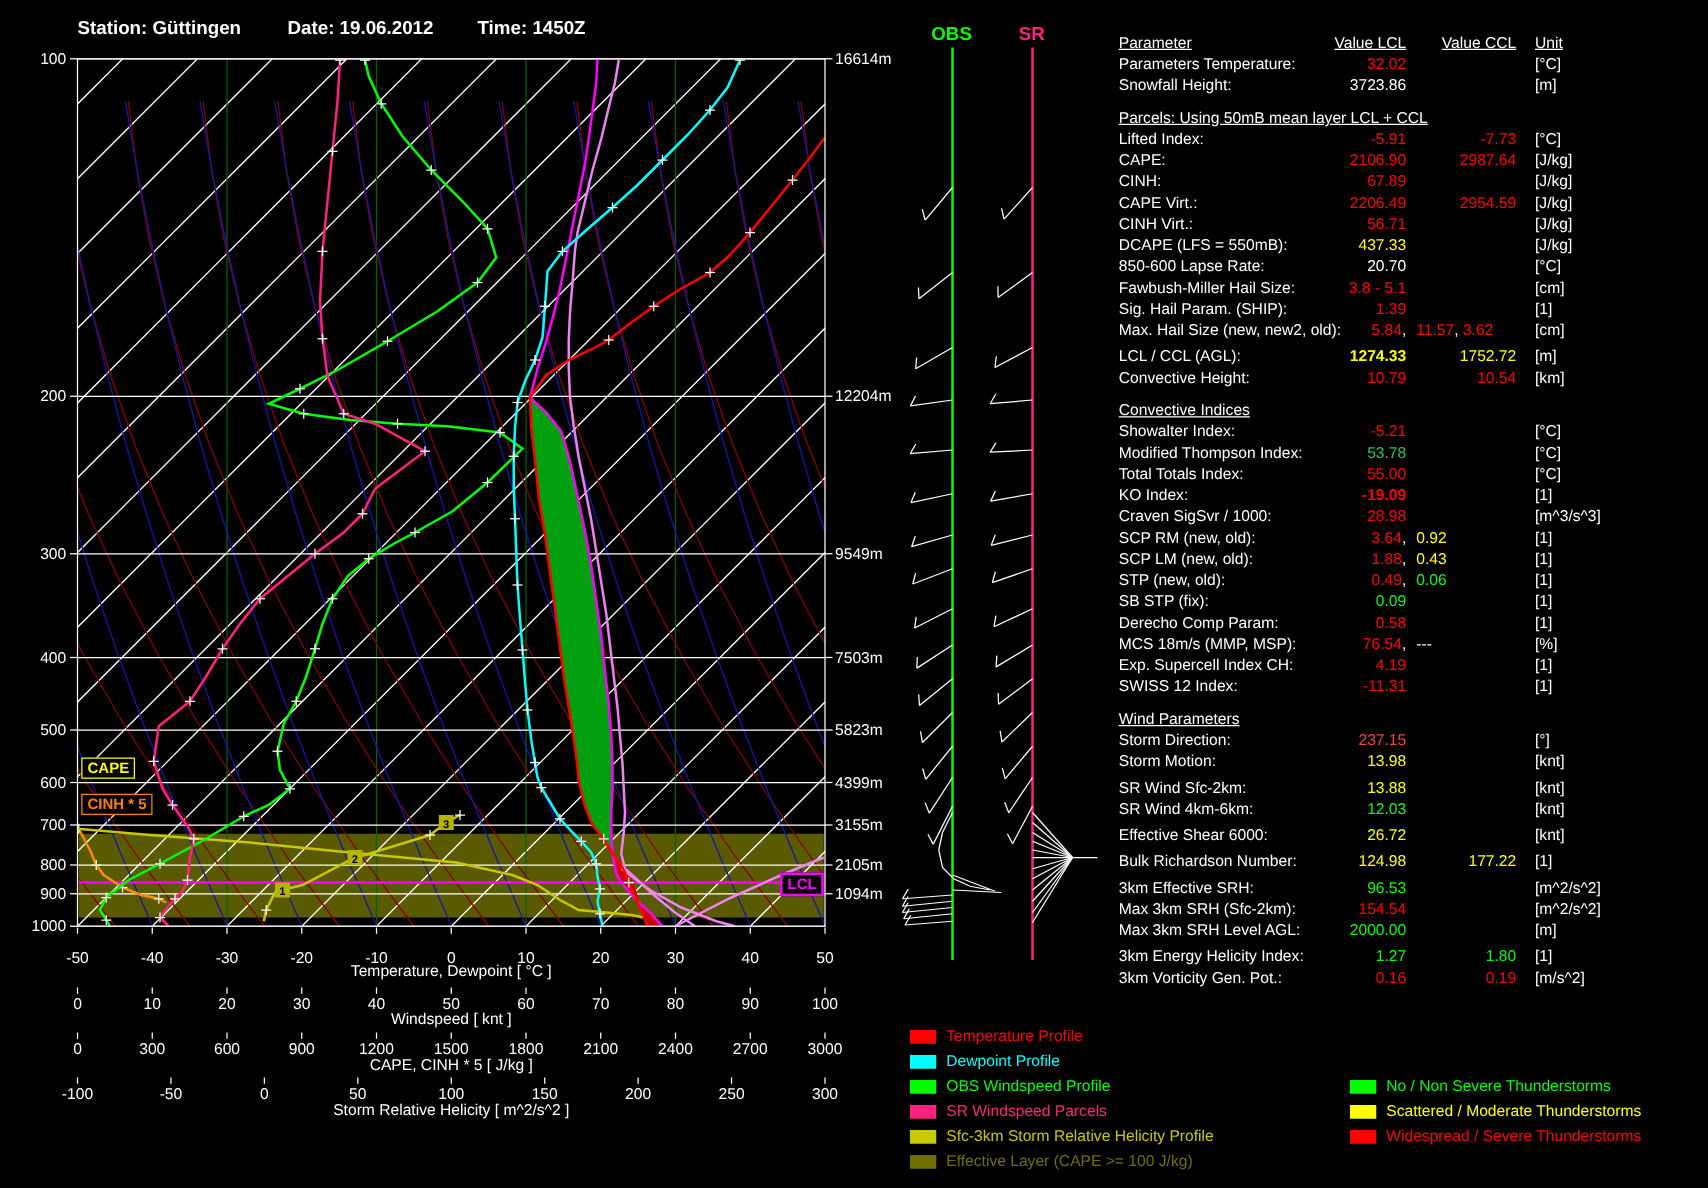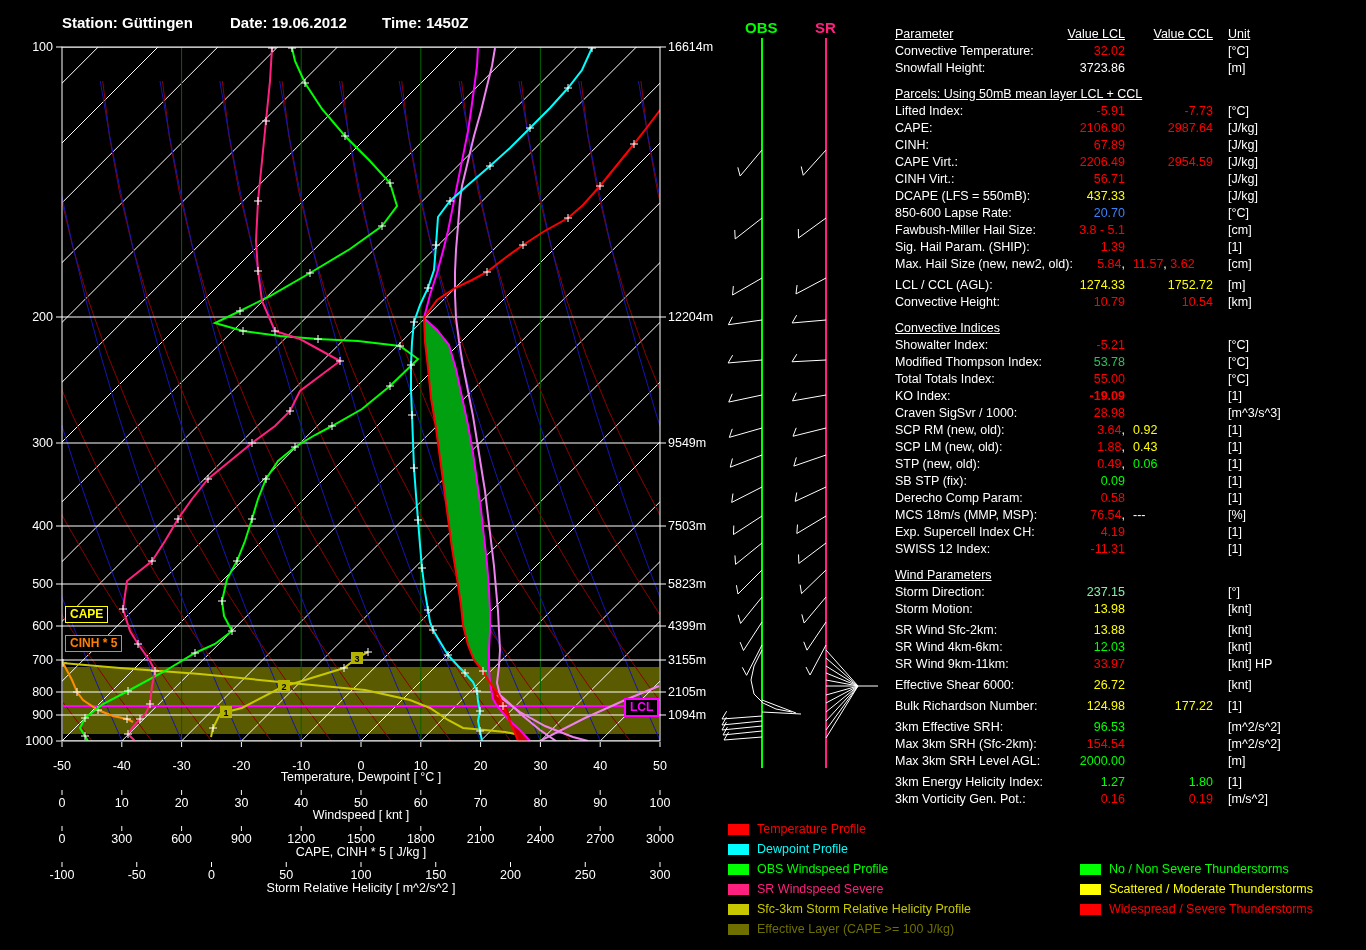--- a/index.html
+++ b/index.html
@@ -570,21 +570,21 @@
 
   <div id="param-table">
     <div class="trow thead">
       <span class="tlabel u">Parameter</span>
       <div class="tv1"><span class="u">Value LCL</span></div>
       <div class="tv2"><span class="u">Value CCL</span></div>
       <div class="tunit"><span class="u">Unit</span></div>
     </div>
     <div id="table-body">
         <div class="trow">
-          <span class="tlabel">Convective Temperature:</span>
+          <span class="tlabel">Parameters Temperature:</span>
           <div class="tv1"><span style="color: rgb(255, 0, 0);">32.02</span></div>
           <div class="tunit">[°C]</div>
         </div>
         <div class="trow">
           <span class="tlabel">Snowfall Height:</span>
           <div class="tv1"><span style="color: rgb(255, 255, 255);">3723.86</span></div>
           <div class="tunit">[m]</div>
         </div>
         <div class="tsec">
           <span class="tlabel u">Parcels: Using 50mB mean layer LCL + CCL</span>
@@ -617,42 +617,42 @@
           <div class="tv1"><span style="color: rgb(255, 0, 0);">56.71</span></div>
           <div class="tunit">[J/kg]</div>
         </div>
         <div class="trow">
           <span class="tlabel">DCAPE (LFS = 550mB):</span>
           <div class="tv1"><span style="color: rgb(255, 255, 0);">437.33</span></div>
           <div class="tunit">[J/kg]</div>
         </div>
         <div class="trow">
           <span class="tlabel">850-600 Lapse Rate:</span>
-          <div class="tv1"><span style="color: #3b82f6;">20.70</span></div>
+          <div class="tv1"><span style="color: #ffffff;">20.70</span></div>
           <div class="tunit">[°C]</div>
         </div>
         <div class="trow">
           <span class="tlabel">Fawbush-Miller Hail Size:</span>
           <div class="tv1"><span style="color: rgb(255, 0, 0);">3.8 - 5.1</span></div>
           <div class="tunit">[cm]</div>
         </div>
         <div class="trow">
           <span class="tlabel">Sig. Hail Param. (SHIP):</span>
           <div class="tv1"><span style="color: rgb(255, 0, 0);">1.39</span></div>
           <div class="tunit">[1]</div>
         </div>
         <div class="trow">
           <span class="tlabel">Max. Hail Size (new, new2, old):</span>
           <div class="tv1"><span style="color: rgb(255, 0, 0);">5.84</span><span style="color: rgb(255, 255, 255);">,</span></div>
           <div class="tv1b"><span style="color: rgb(255, 0, 0);">11.57</span><span style="color: rgb(255, 255, 255);">,  </span><span style="color: rgb(255, 0, 0);">3.62</span></div>
           <div class="tunit">[cm]</div>
         </div>
         <div class="trow gap">
           <span class="tlabel">LCL / CCL (AGL):</span>
-          <div class="tv1"><span style="color: rgb(255, 255, 0);">1274.33</span></div>
+          <div class="tv1"><span style="color: rgb(255, 255, 0); font-weight: bold;">1274.33</span></div>
           <div class="tv2"><span style="color: rgb(255, 255, 0);">1752.72</span></div>
           <div class="tunit">[m]</div>
         </div>
         <div class="trow">
           <span class="tlabel">Convective Height:</span>
           <div class="tv1"><span style="color: rgb(255, 0, 0);">10.79</span></div>
           <div class="tv2"><span style="color: rgb(255, 0, 0);">10.54</span></div>
           <div class="tunit">[km]</div>
         </div>
         <div class="tsec">
@@ -725,42 +725,37 @@
         <div class="trow">
           <span class="tlabel">SWISS 12 Index:</span>
           <div class="tv1"><span style="color: rgb(255, 0, 0);">-11.31</span></div>
           <div class="tunit">[1]</div>
         </div>
         <div class="tsec">
           <span class="tlabel u">Wind Parameters</span>
         </div>
         <div class="trow">
           <span class="tlabel">Storm Direction:</span>
-          <div class="tv1"><span style="color: #86efac;">237.15</span></div>
+          <div class="tv1"><span style="color: #ef4444;">237.15</span></div>
           <div class="tunit">[°]</div>
         </div>
         <div class="trow">
           <span class="tlabel">Storm Motion:</span>
           <div class="tv1"><span style="color: rgb(255, 255, 0);">13.98</span></div>
           <div class="tunit">[knt]</div>
         </div>
         <div class="trow gap">
           <span class="tlabel">SR Wind Sfc-2km:</span>
           <div class="tv1"><span style="color: rgb(255, 255, 0);">13.88</span></div>
           <div class="tunit">[knt]</div>
         </div>
         <div class="trow">
           <span class="tlabel">SR Wind 4km-6km:</span>
           <div class="tv1"><span style="color: rgb(0, 255, 0);">12.03</span></div>
           <div class="tunit">[knt]</div>
-        </div>
-        <div class="trow">
-          <span class="tlabel">SR Wind 9km-11km:</span>
-          <div class="tv1"><span style="color: rgb(255, 0, 0);">33.97</span></div>
-          <div class="tunit">[knt] HP</div>
         </div>
         <div class="trow gap">
           <span class="tlabel">Effective Shear 6000:</span>
           <div class="tv1"><span style="color: rgb(255, 255, 0);">26.72</span></div>
           <div class="tunit">[knt]</div>
         </div>
         <div class="trow gap">
           <span class="tlabel">Bulk Richardson Number:</span>
           <div class="tv1"><span style="color: rgb(255, 255, 0);">124.98</span></div>
           <div class="tv2"><span style="color: rgb(255, 255, 0);">177.22</span></div>
@@ -804,21 +799,21 @@
       <div class="litem">
         <span class="lswatch" style="background: rgb(0, 255, 255);"></span>
         <span style="color: rgb(0, 255, 255);">Dewpoint Profile</span>
       </div>
       <div class="litem">
         <span class="lswatch" style="background: rgb(0, 255, 0);"></span>
         <span style="color: rgb(0, 255, 0);">OBS Windspeed Profile</span>
       </div>
       <div class="litem">
         <span class="lswatch" style="background: rgb(255, 32, 128);"></span>
-        <span style="color: rgb(255, 32, 128);">SR Windspeed Severe</span>
+        <span style="color: rgb(255, 32, 128);">SR Windspeed Parcels</span>
       </div>
       <div class="litem">
         <span class="lswatch" style="background: rgb(200, 200, 0);"></span>
         <span style="color: rgb(200, 200, 0);">Sfc-3km Storm Relative Helicity Profile</span>
       </div>
       <div class="litem">
         <span class="lswatch" style="background: rgb(111, 111, 0);"></span>
         <span style="color: rgb(111, 111, 0);">Effective Layer (CAPE &gt;= 100 J/kg)</span>
       </div>
     </div>

